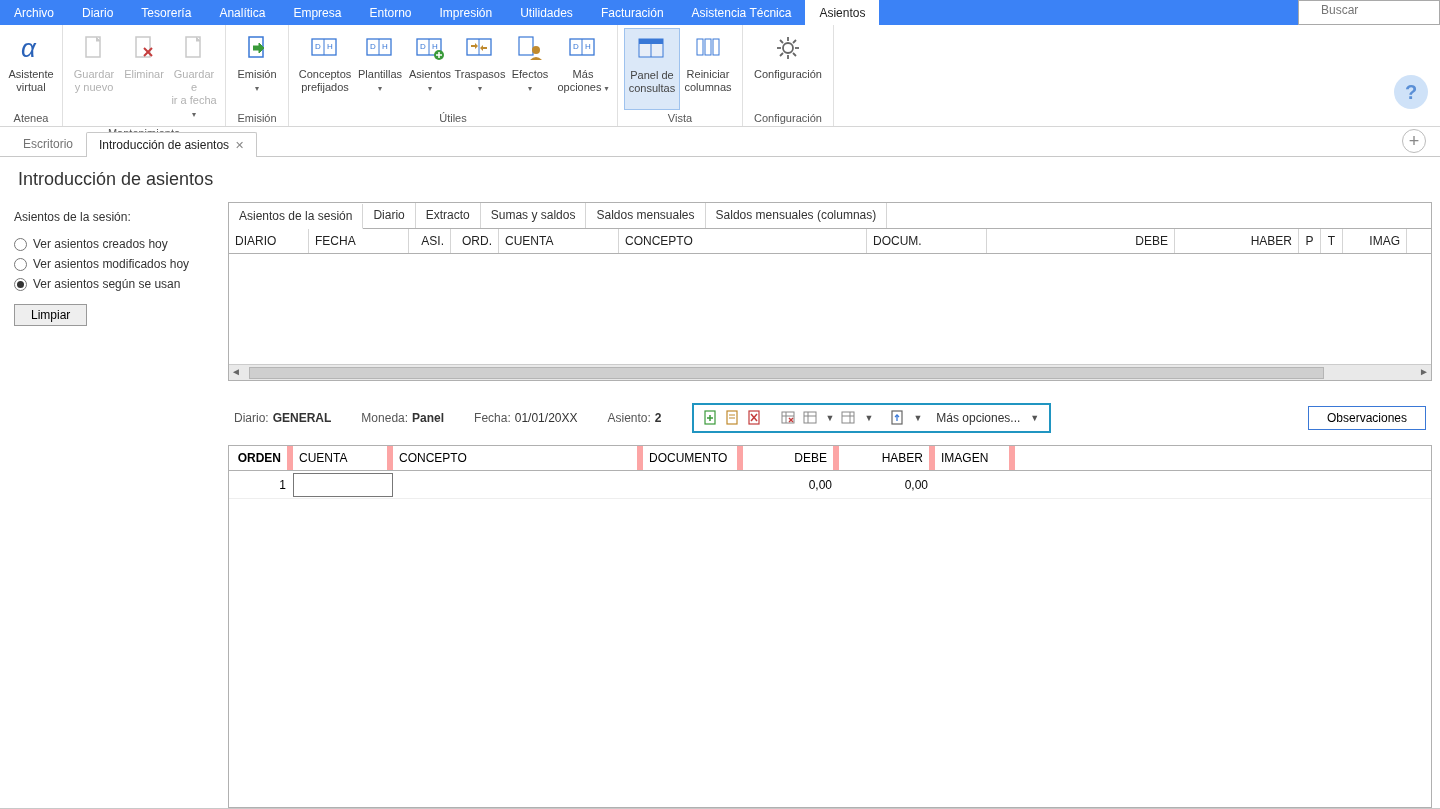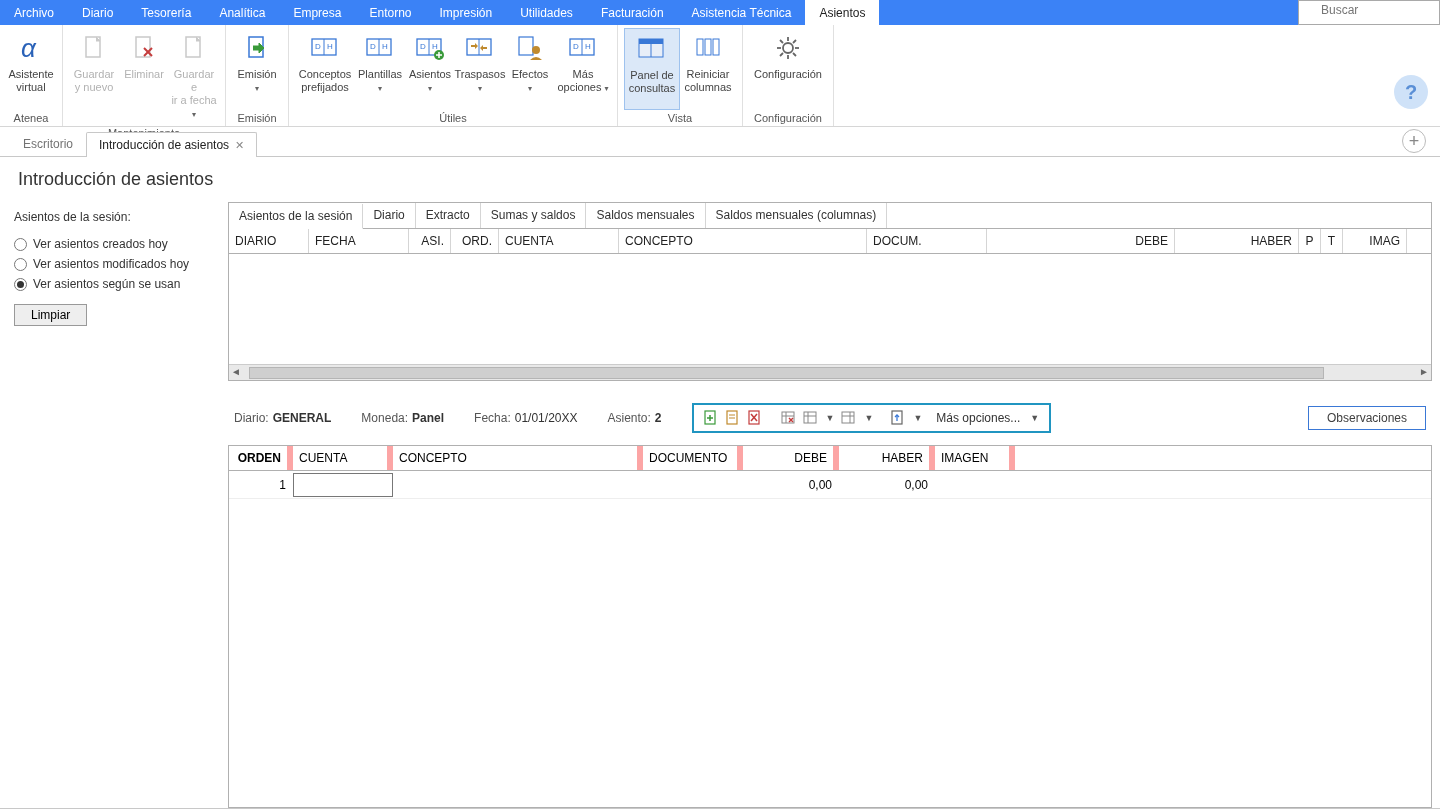--- a/index.html
+++ b/index.html
@@ -59,21 +59,21 @@
 .gridscroll .thumb{position:absolute;left:20px;top:2px;height:12px;width:1075px;background:#cfcfcf;border:1px solid #b5b5b5;}
 
 
 .infobar { display: flex; align-items: center; font-size: 12px; color: #333; padding: 12px 6px;}
 .infobar .lab { color: #555; margin-right: 4px;}
 .infobar .val { font-weight: bold; margin-right: 30px;}
 .toolbar { display:flex; align-items:center; gap:4px; border: 2px solid #2095c1; padding: 4px 8px; background: #fff;}
 .tb-ic {width:18px;height:18px;display:flex;align-items:center;justify-content:center;cursor:pointer;}
 .tb-dd {font-size:9px;color:#555;cursor:pointer;padding:0 2px;}
 .mas { font-size: 12px; color: #333; padding: 0 4px 0 8px; cursor:pointer;}
-.obs-btn { margin-left: auto; padding: 4px 18px; font-size: 12px; border: 1px solid #3a78d6; background:#fff; color:#404040; cursor:pointer;}
+.obs-btn { margin-left: auto; padding: 4px 18px; font-size: 12px; border: 1px solid #3a78d6; background:#fff; color:#000000; cursor:pointer;}
 
 
 .grid2 { border: 1px solid #b0b0b0; flex: 1; display: flex; flex-direction: column; }
 .g2hdr { display:flex; background:#fff; border-bottom:1px solid #b0b0b0; font-size:12px;}
 .g2hdr .c { padding: 5px 6px; border-right: 6px solid #fca5a5;}
 .g2row { display:flex; font-size:12px; border-bottom:1px solid #eee; height: 28px; align-items:center;}
 .g2row .c { padding: 0 6px; border-right: 1px solid transparent;}
 .g2row .cuenta-cell { border: 1px solid #777; height: 24px; margin: 2px 0;}
 .g2body{ flex:1; background:#fff;}
 

